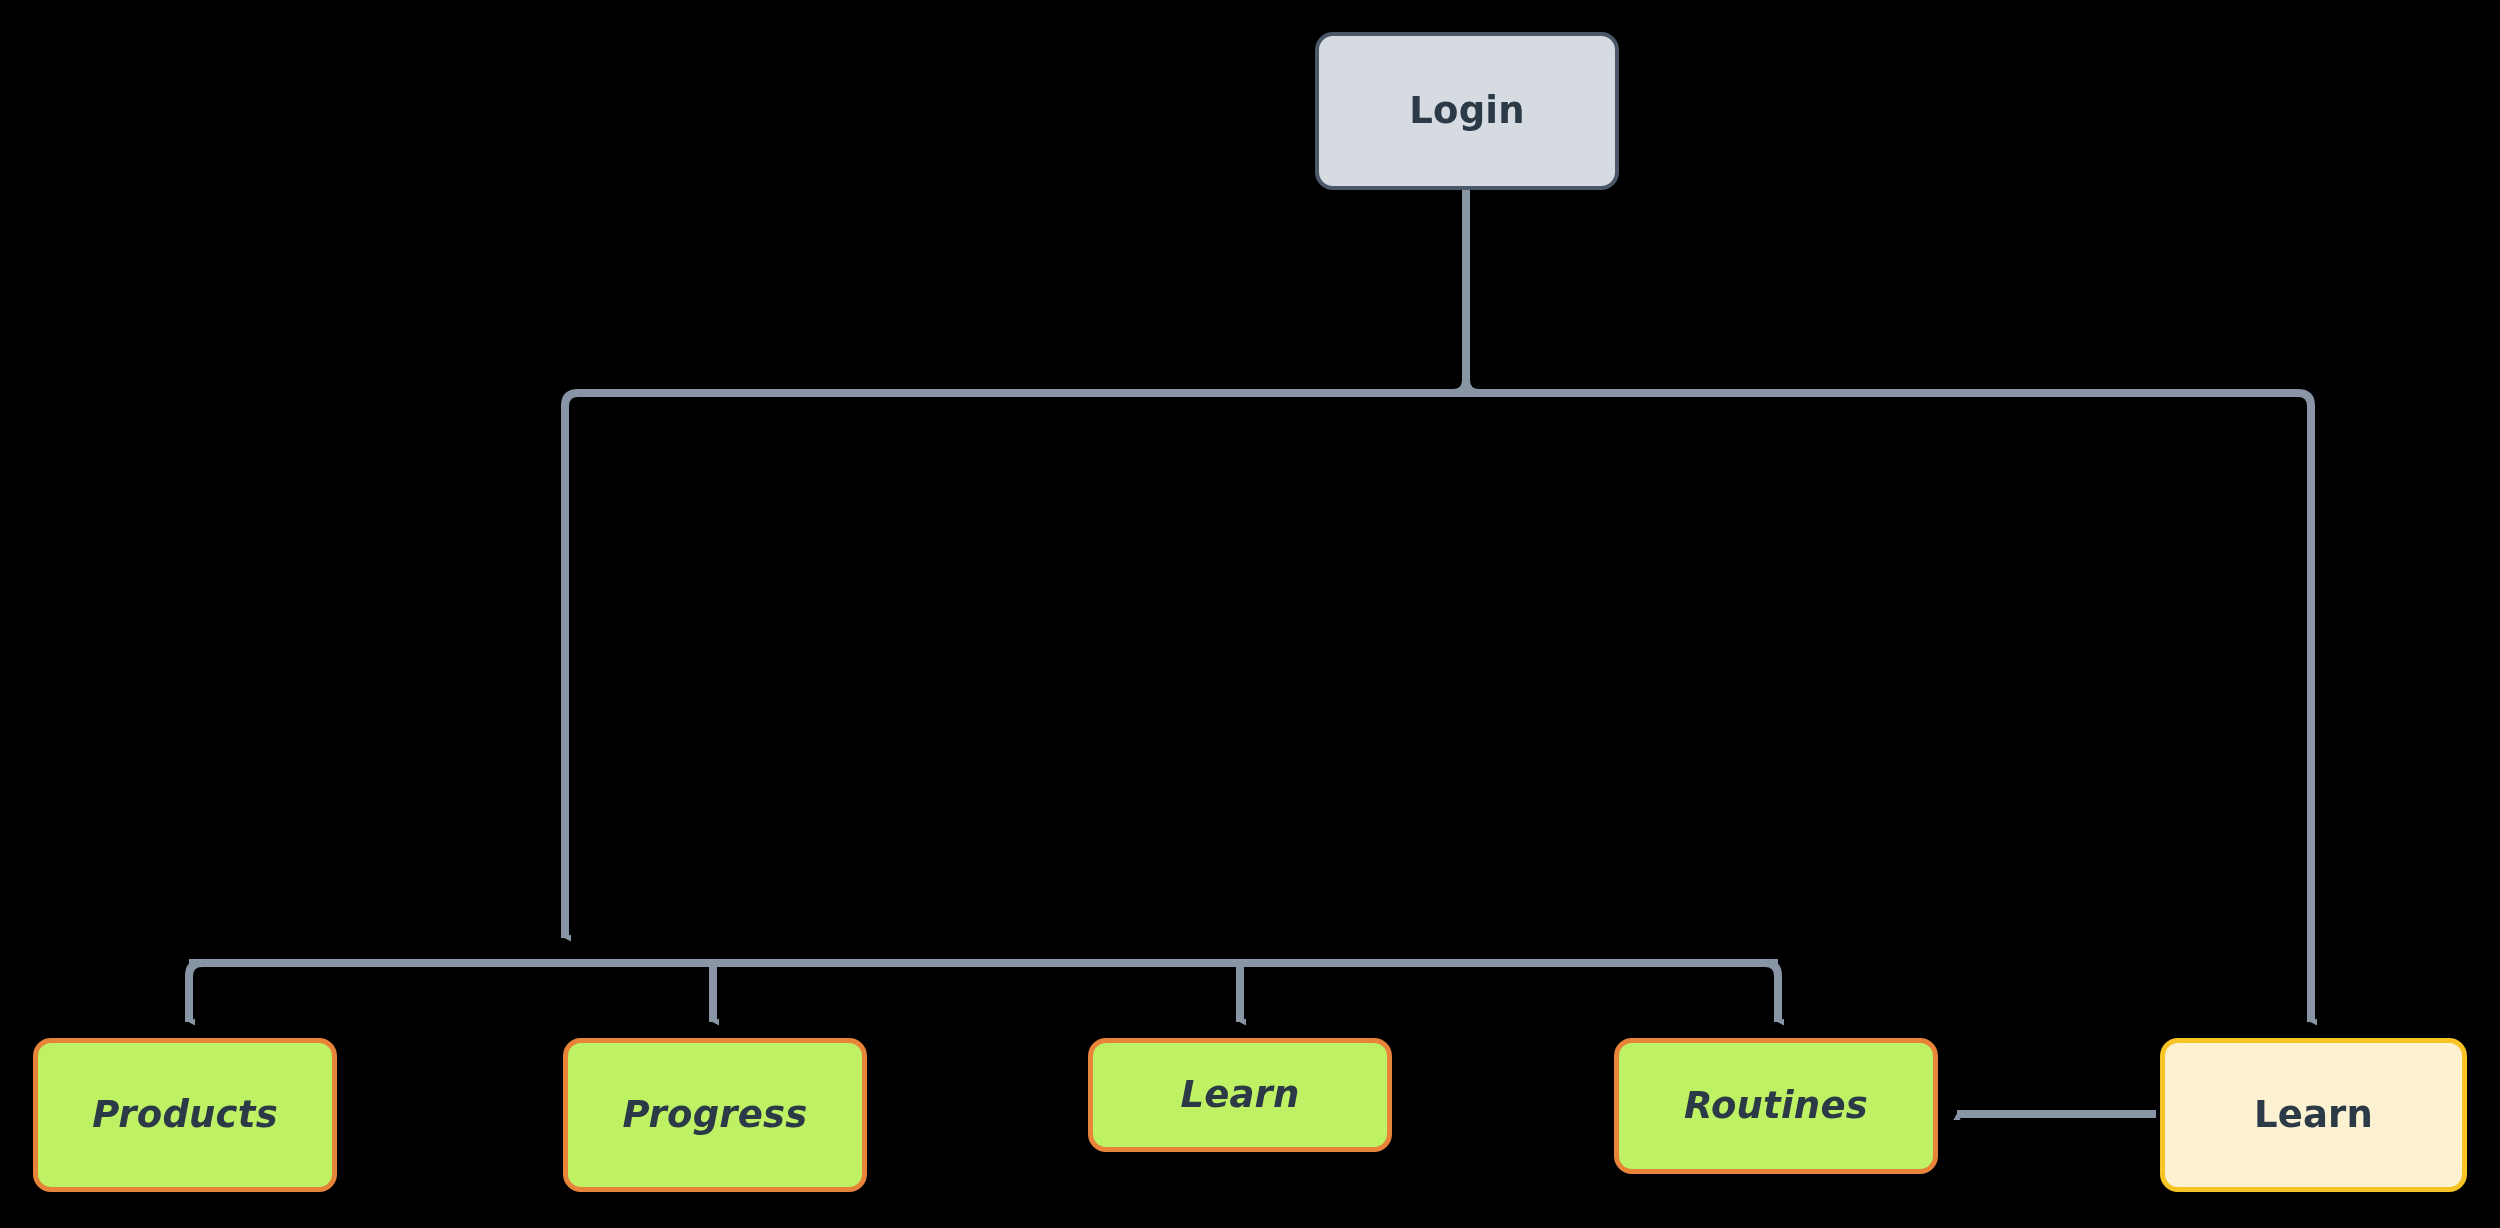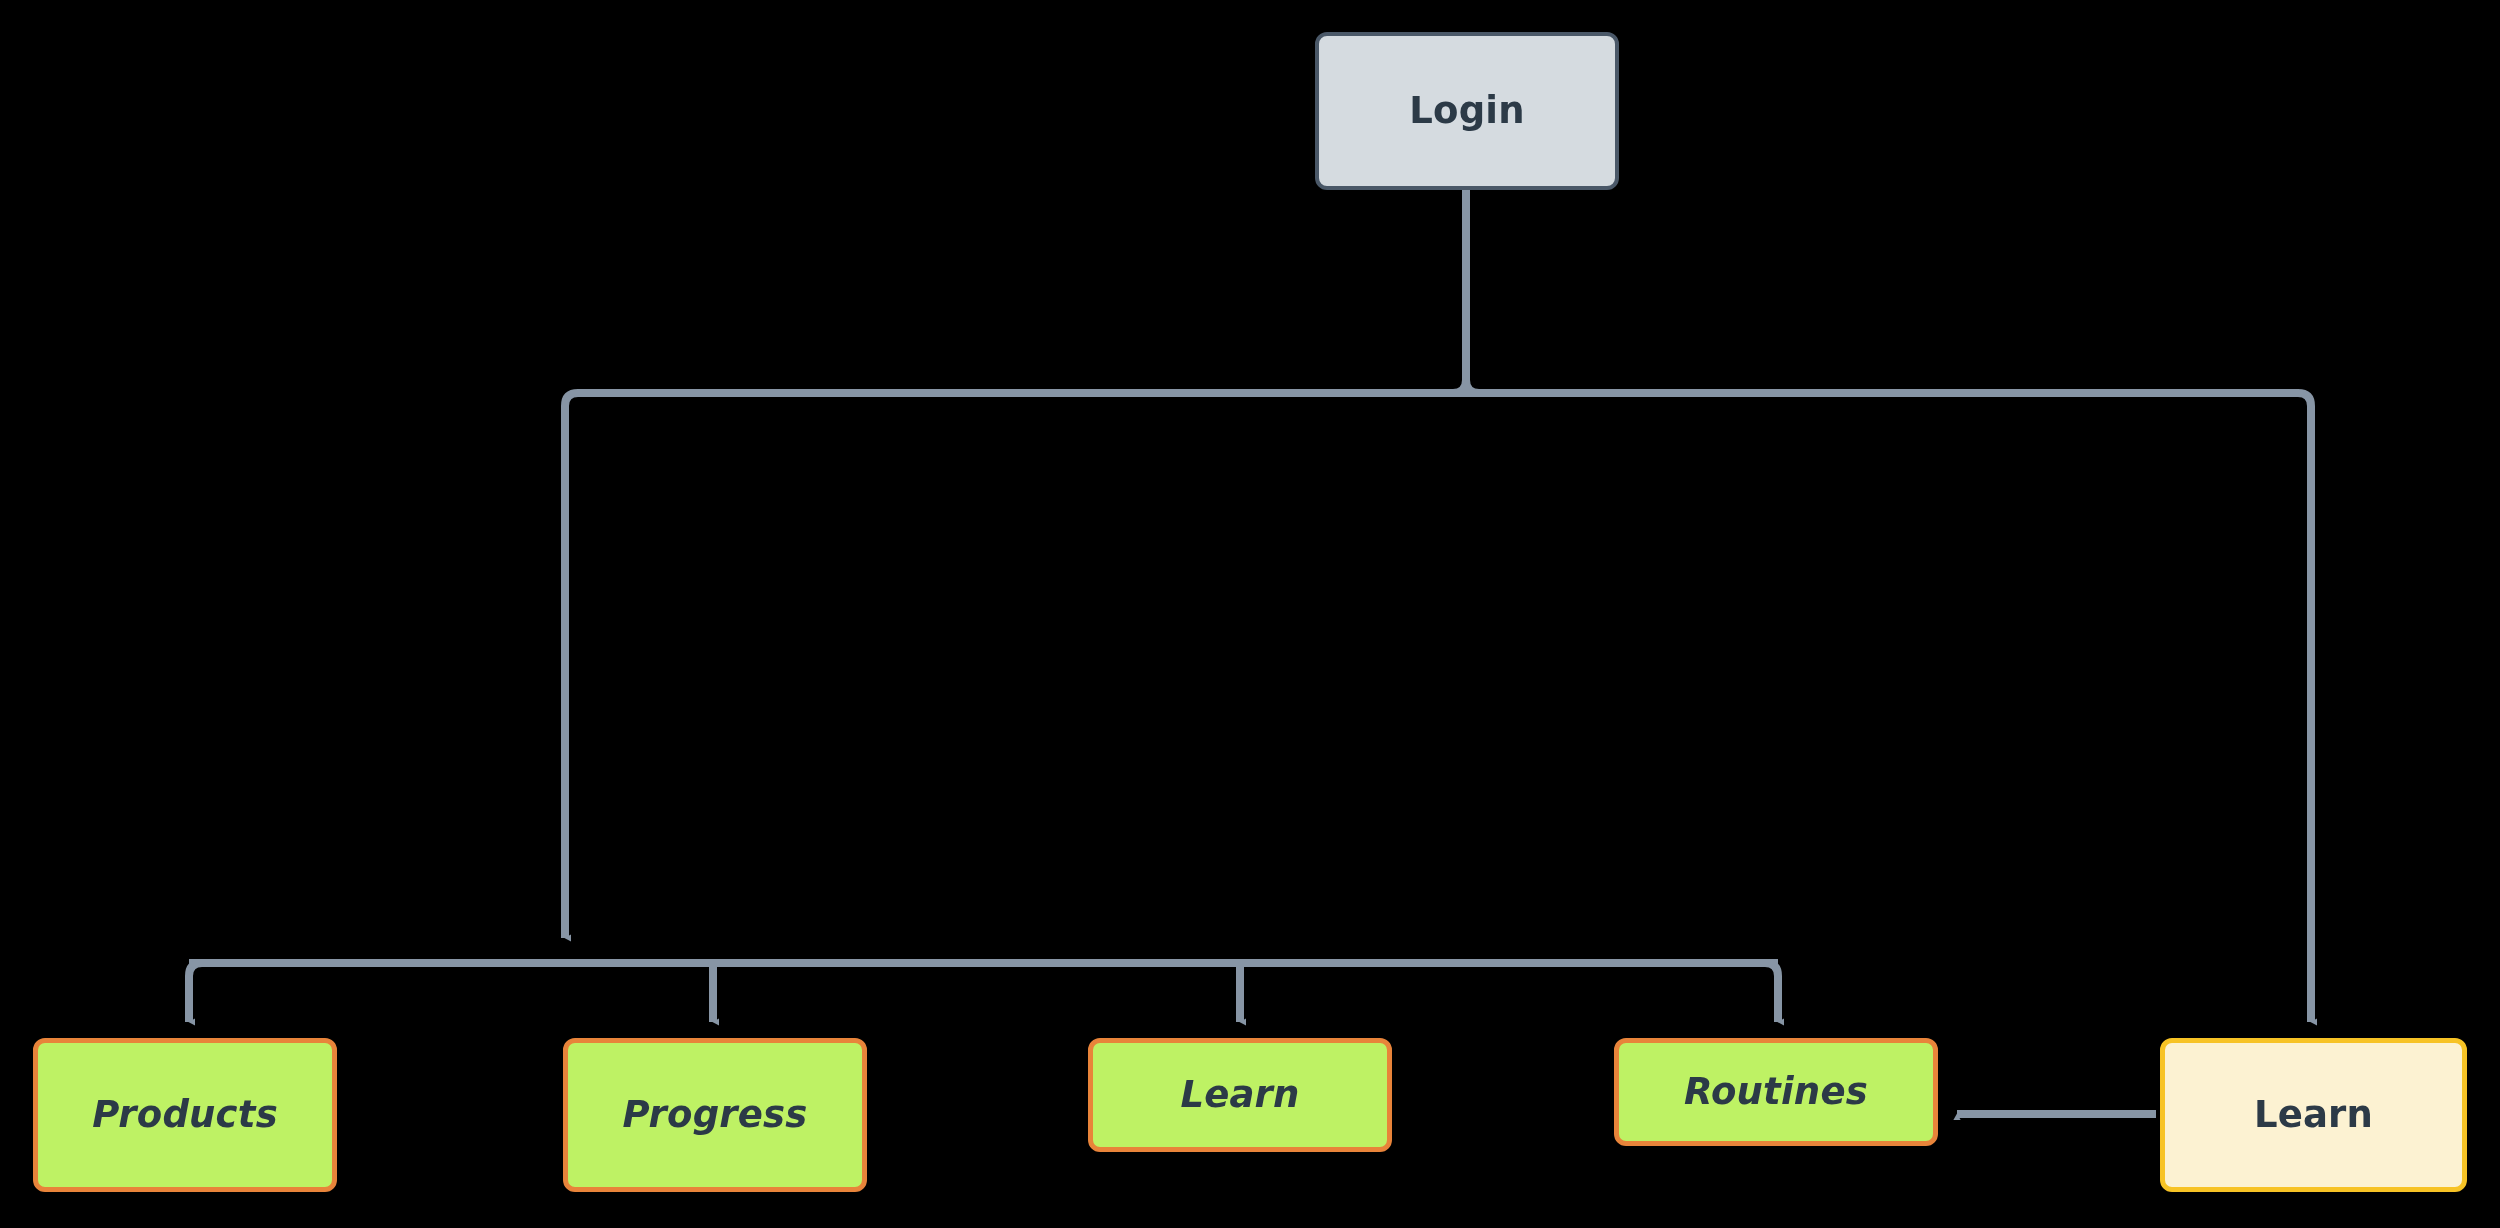--- a/index.html
+++ b/index.html
@@ -28,21 +28,21 @@
     height: 1228px;
     pointer-events: none;
   }
   .node {
     position: absolute;
     box-sizing: border-box;
     display: flex;
     align-items: center;
     justify-content: center;
     border-style: solid;
-    border-radius: 12px;
+    border-radius: 18px;
     text-align: right;
     user-select: none;
   }
   .node-label {
     font-weight: bold;
     letter-spacing: 0.2px;
     line-height: 1.1;
     white-space: nowrap;
   }
   .node-root {
@@ -121,21 +121,21 @@
   </div>
 
   <div class="node node-page" style="left:563px; top:1038px; width:304px; height:154px;">
     <span class="node-label">Progress</span>
   </div>
 
   <div class="node node-page" style="left:1088px; top:1038px; width:304px; height:114px;">
     <span class="node-label">Learn</span>
   </div>
 
-  <div class="node node-page" style="left:1614px; top:1038px; width:324px; height:108px;">
+  <div class="node node-page" style="left:1614px; top:1038px; width:324px; height:136px;">
     <span class="node-label">Routines</span>
   </div>
 
   <div class="node node-survey" style="left:2160px; top:1038px; width:307px; height:154px;">
     <span class="node-label">Learn</span>
   </div>
 
 </div>
 
 </body></html>

